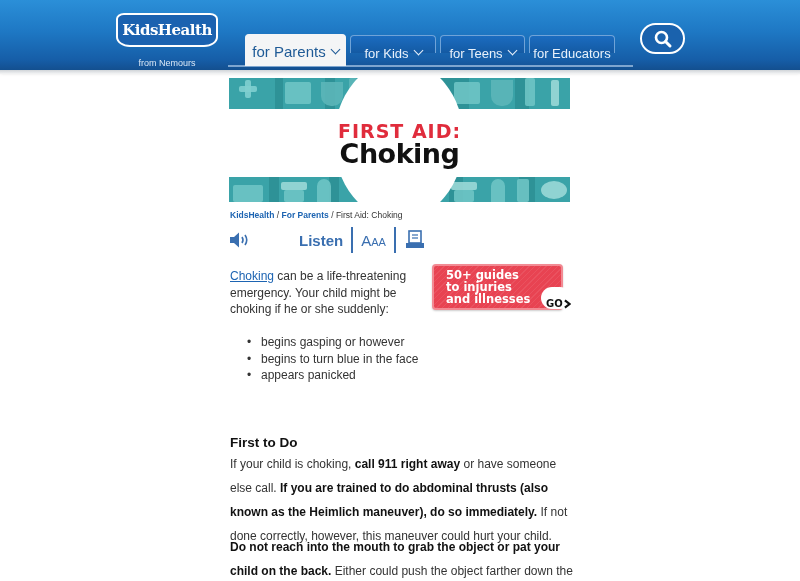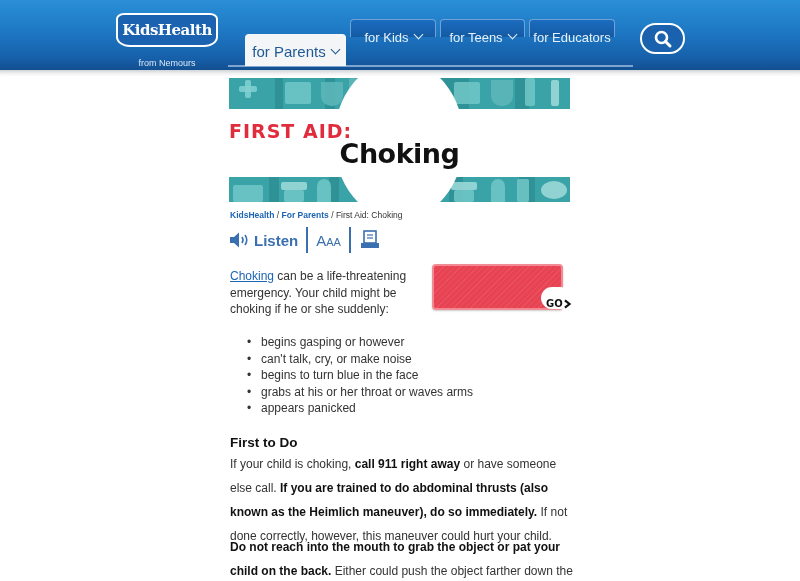--- a/index.html
+++ b/index.html
@@ -29,21 +29,21 @@
   }
   .logo-sub {
     position: absolute; left: 0; top: 45px; width: 102px; text-align: center;
     font-size: 9px; color: #dbe8f6; font-family: "Liberation Sans", sans-serif;
   }
 
   .nav-line {
     position: absolute; left: 228px; top: 65px; width: 405px; height: 2px; background: #7da5cf;
   }
   .tab {
-    position: absolute; height: 14px; top: 19px;
+    position: absolute; height: 14px; top: 35px;
     border: 1px solid #6fa3d8; border-bottom: none; border-radius: 4px 4px 0 0;
     background: linear-gradient(to bottom, #1b6cc0, #145aa3);
     color: #e8f1fb; font-size: 13px; display: flex; align-items: center; justify-content: center;
     padding-top: 17px;
   }
   .tab.active {
     top: 34px; height: 32px;
     background: #f4f5f6; color: #1e5a96; border-color: #f4f5f6; font-size: 15px; padding-top: 2px;
   }
   .chev { display: inline-block; width: 7px; height: 7px; border-right: 1.2px solid currentColor; border-bottom: 1.2px solid currentColor; transform: rotate(45deg); margin-left: 6px; margin-top: -5px; }
@@ -63,35 +63,35 @@
     overflow: hidden;
   }
   .strip.top { top: 0; }
   .strip.bottom { top: 99px; height: 25px; }
   .strip .tile { position: absolute; top: 0; height: 100%; background: #2e9297; }
   .strip .shape { position: absolute; background: #7fcfcf; border-radius: 2px; opacity: 0.9; }
   .banner-circle {
     position: absolute; left: 105px; top: -18px; width: 130px; height: 160px; border-radius: 50%; background: #fff;
   }
   .banner-title1 {
-    position: absolute; left: 0; width: 341px; top: 42px; 
+    position: absolute; left: 0; width: 341px; top: 42px; text-align: center;
     color: #e02c3c; font-weight: bold; font-size: 19px; letter-spacing: 1px; font-family: "DejaVu Sans", sans-serif;
   }
   .banner-title2 {
     position: absolute; left: 0; width: 341px; top: 60px; text-align: center;
     color: #111; font-weight: bold; font-size: 27px; font-family: "DejaVu Sans", sans-serif; letter-spacing: -0.5px;
   }
 
   
   .breadcrumb { position: absolute; left: 230px; top: 210px; font-size: 8.5px; color: #333; }
   .breadcrumb a { color: #1d64b2; font-weight: bold; text-decoration: none; }
 
   
   .tools { position: absolute; left: 229px; top: 227px; height: 26px; display: flex; align-items: center; }
-  .tool-listen { display: flex; align-items: center; color: #3a6fb0; font-weight: bold; font-size: 15px; }
+  .tool-listen { display: flex; align-items: center; color: #3a6fb0; font-weight: bold; font-size: 15px; gap: 45px; }
   .tool-sep { width: 2px; height: 26px; background: #3a6fb0; margin: 0 8px; }
   .tool-aaa { color: #3a6fb0; font-weight: normal; font-size: 15px; }
   .tool-aaa small { font-size: 11px; }
 
   
   .promo {
     position: absolute; left: 432px; top: 264px; width: 131px; height: 46px;
     background: #e84352; border-radius: 4px; border: 2px solid #f28a93;
     box-shadow: 0 1px 2px rgba(0,0,0,0.2);
     background-image: repeating-linear-gradient(135deg, rgba(255,255,255,0.0) 0 3px, rgba(255,255,255,0.08) 3px 4px);
@@ -221,37 +221,40 @@
     <svg width="22" height="20" viewBox="0 0 22 20">
       <rect x="5" y="1" width="12" height="12" fill="#fff" stroke="#3a6fb0" stroke-width="1.6"></rect>
       <line x1="8" y1="5" x2="14" y2="5" stroke="#3a6fb0" stroke-width="1.2"></line>
       <line x1="8" y1="8" x2="14" y2="8" stroke="#3a6fb0" stroke-width="1.2"></line>
       <rect x="2" y="13" width="18" height="5" fill="#3a6fb0"></rect>
     </svg>
   </div>
 </div>
 
 <div class="promo">
+  <div class="promo-text">
+    <div>50+ guides</div>
+    <div>to injuries</div>
+    <div>and illnesses</div>
+  </div>
   <div class="promo-go">
     <span>GO</span>
     <svg width="8" height="10" viewBox="0 0 8 10" style="margin-left:1px;">
       <path d="M1 1 L6 5 L1 9" fill="none" stroke="#111" stroke-width="2.4"></path>
     </svg>
   </div>
 </div>
 
 <div class="intro">
   <a href="#">Choking</a><span> can be a life-threatening emergency. Your child might be choking if he or she suddenly:</span>
 </div>
 
 <ul class="bullets">
   <li>begins gasping or however</li>
-  <li>can't talk, cry, or make noise</li>
   <li>begins to turn blue in the face</li>
-  <li>grabs at his or her throat or waves arms</li>
   <li>appears panicked</li>
 </ul>
 
 <div class="section-h">First to Do</div>
 
 <div class="para p1">
   <span>If your child is choking, </span><b>call 911 right away</b><span> or have someone else call. </span><b>If you are trained to do abdominal thrusts (also known as the Heimlich maneuver), do so immediately.</b><span> If not done correctly, however, this maneuver could hurt your child.</span>
 </div>
 
 <div class="para p2">

